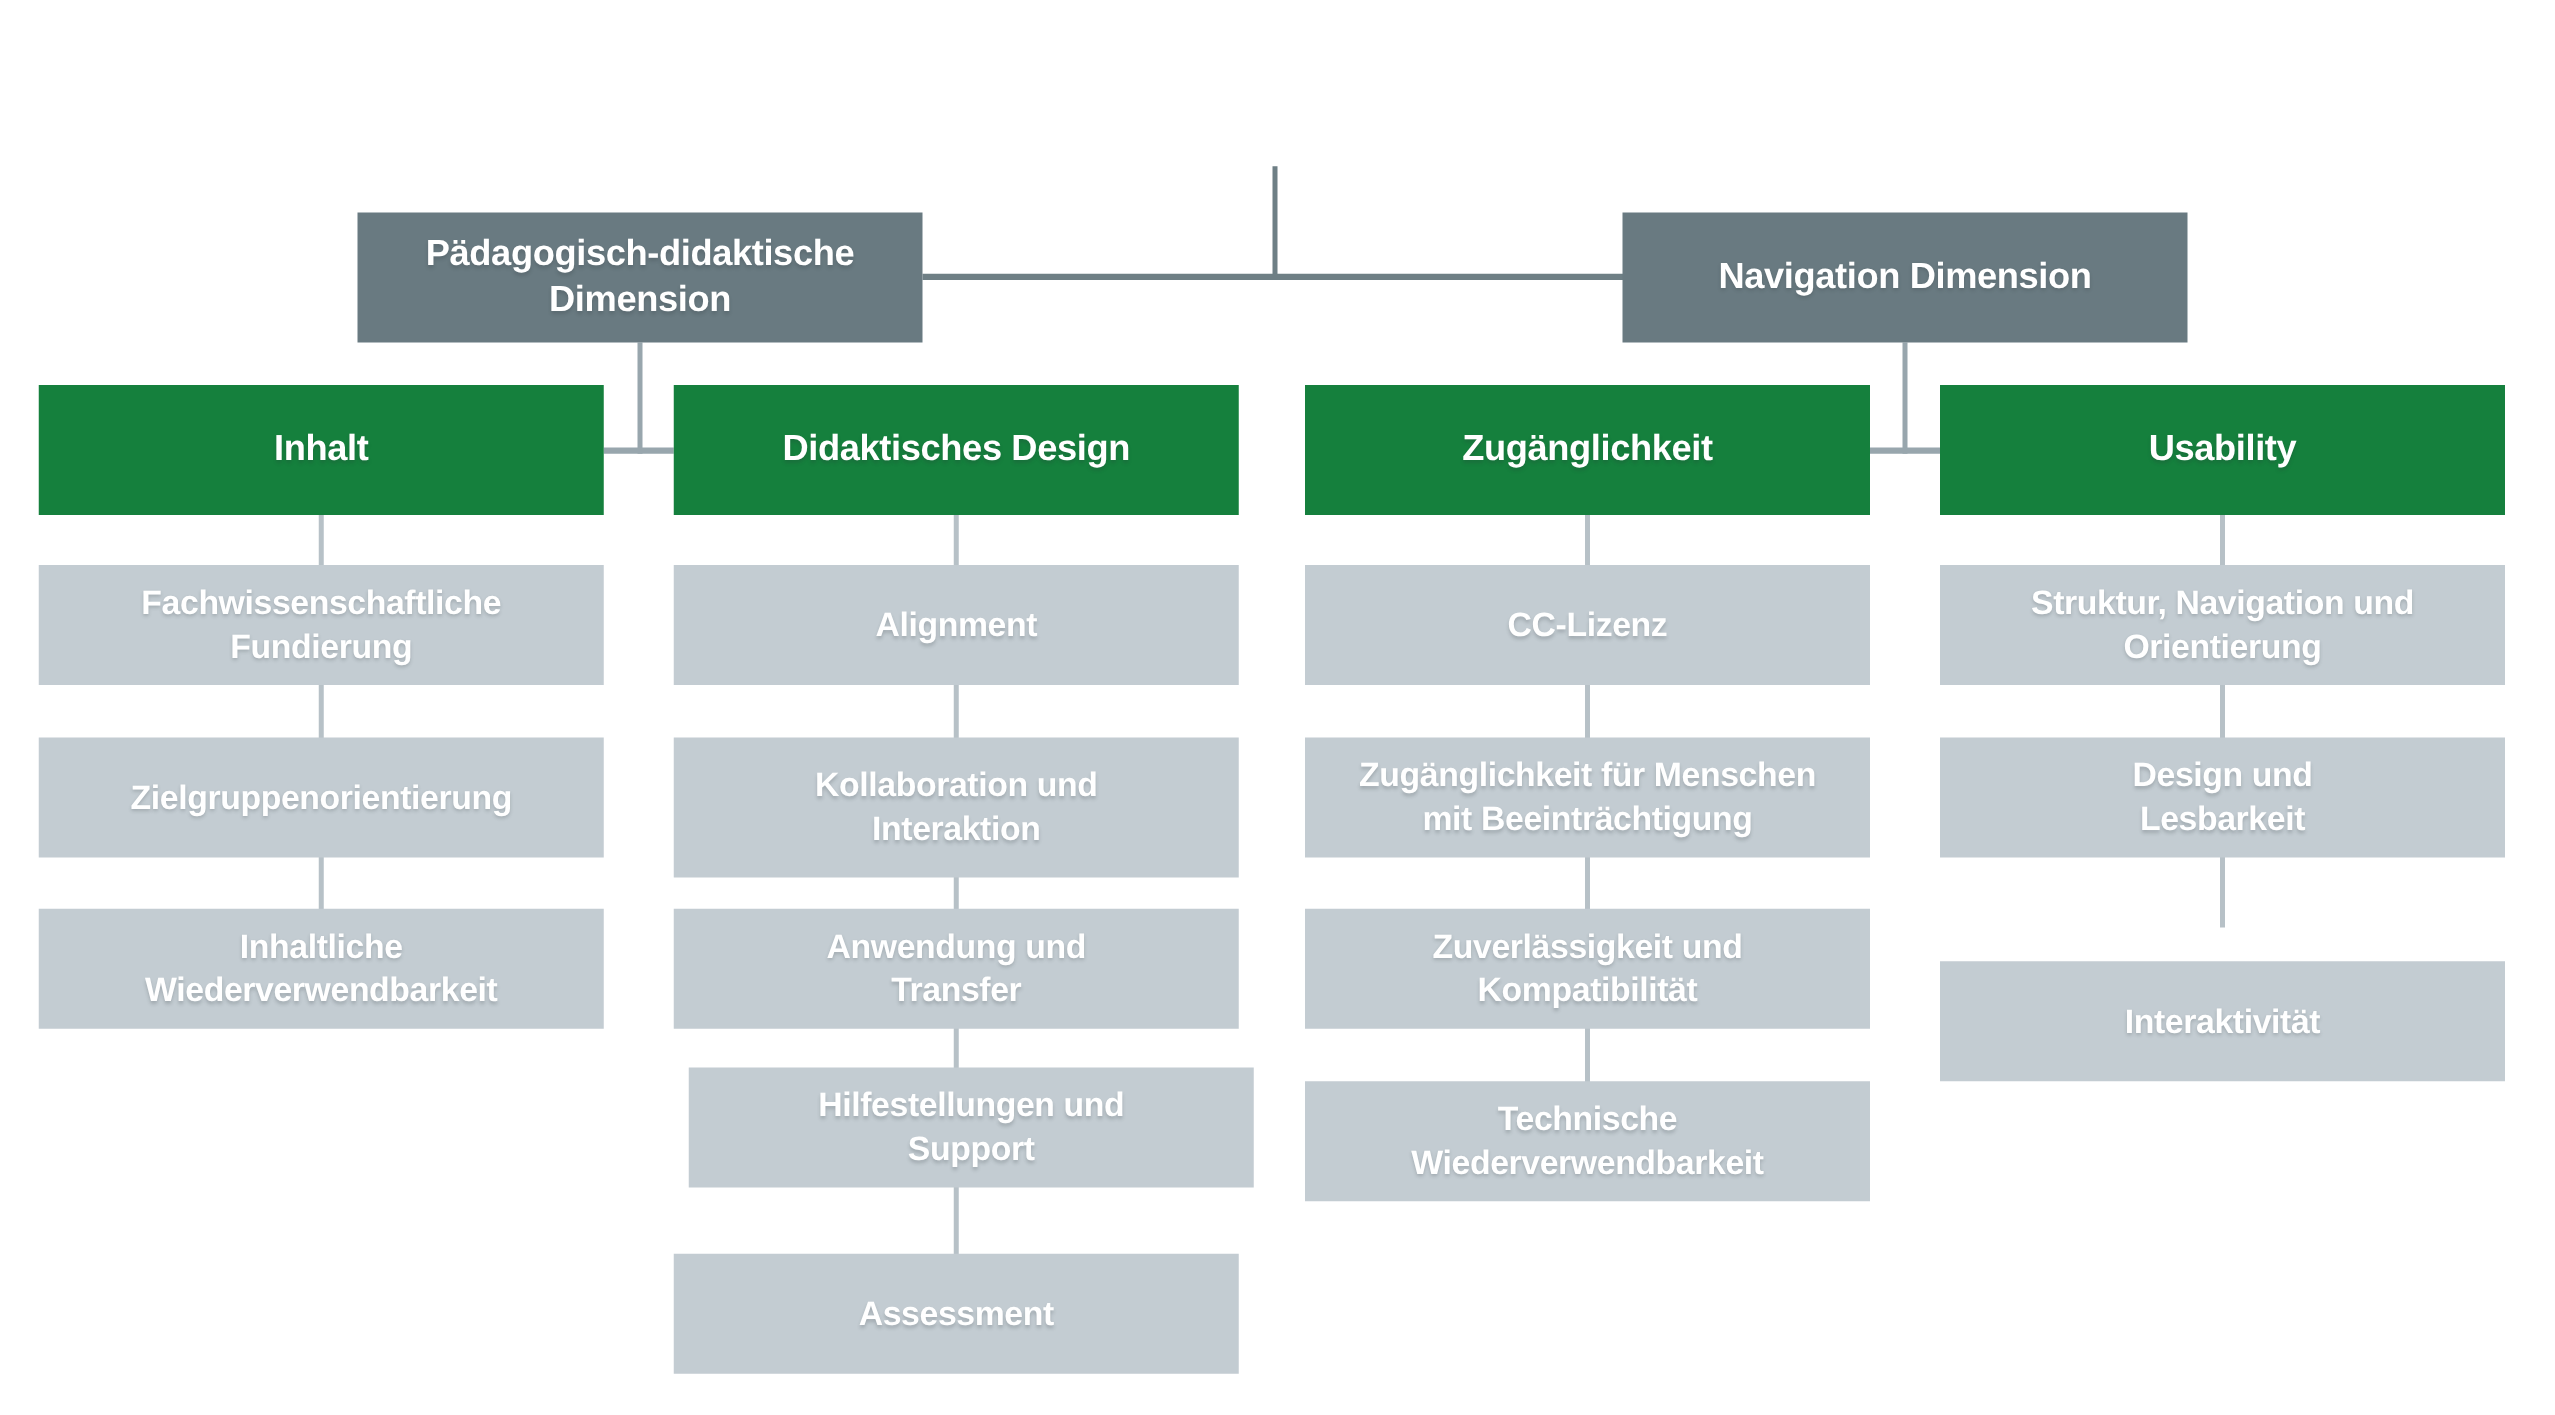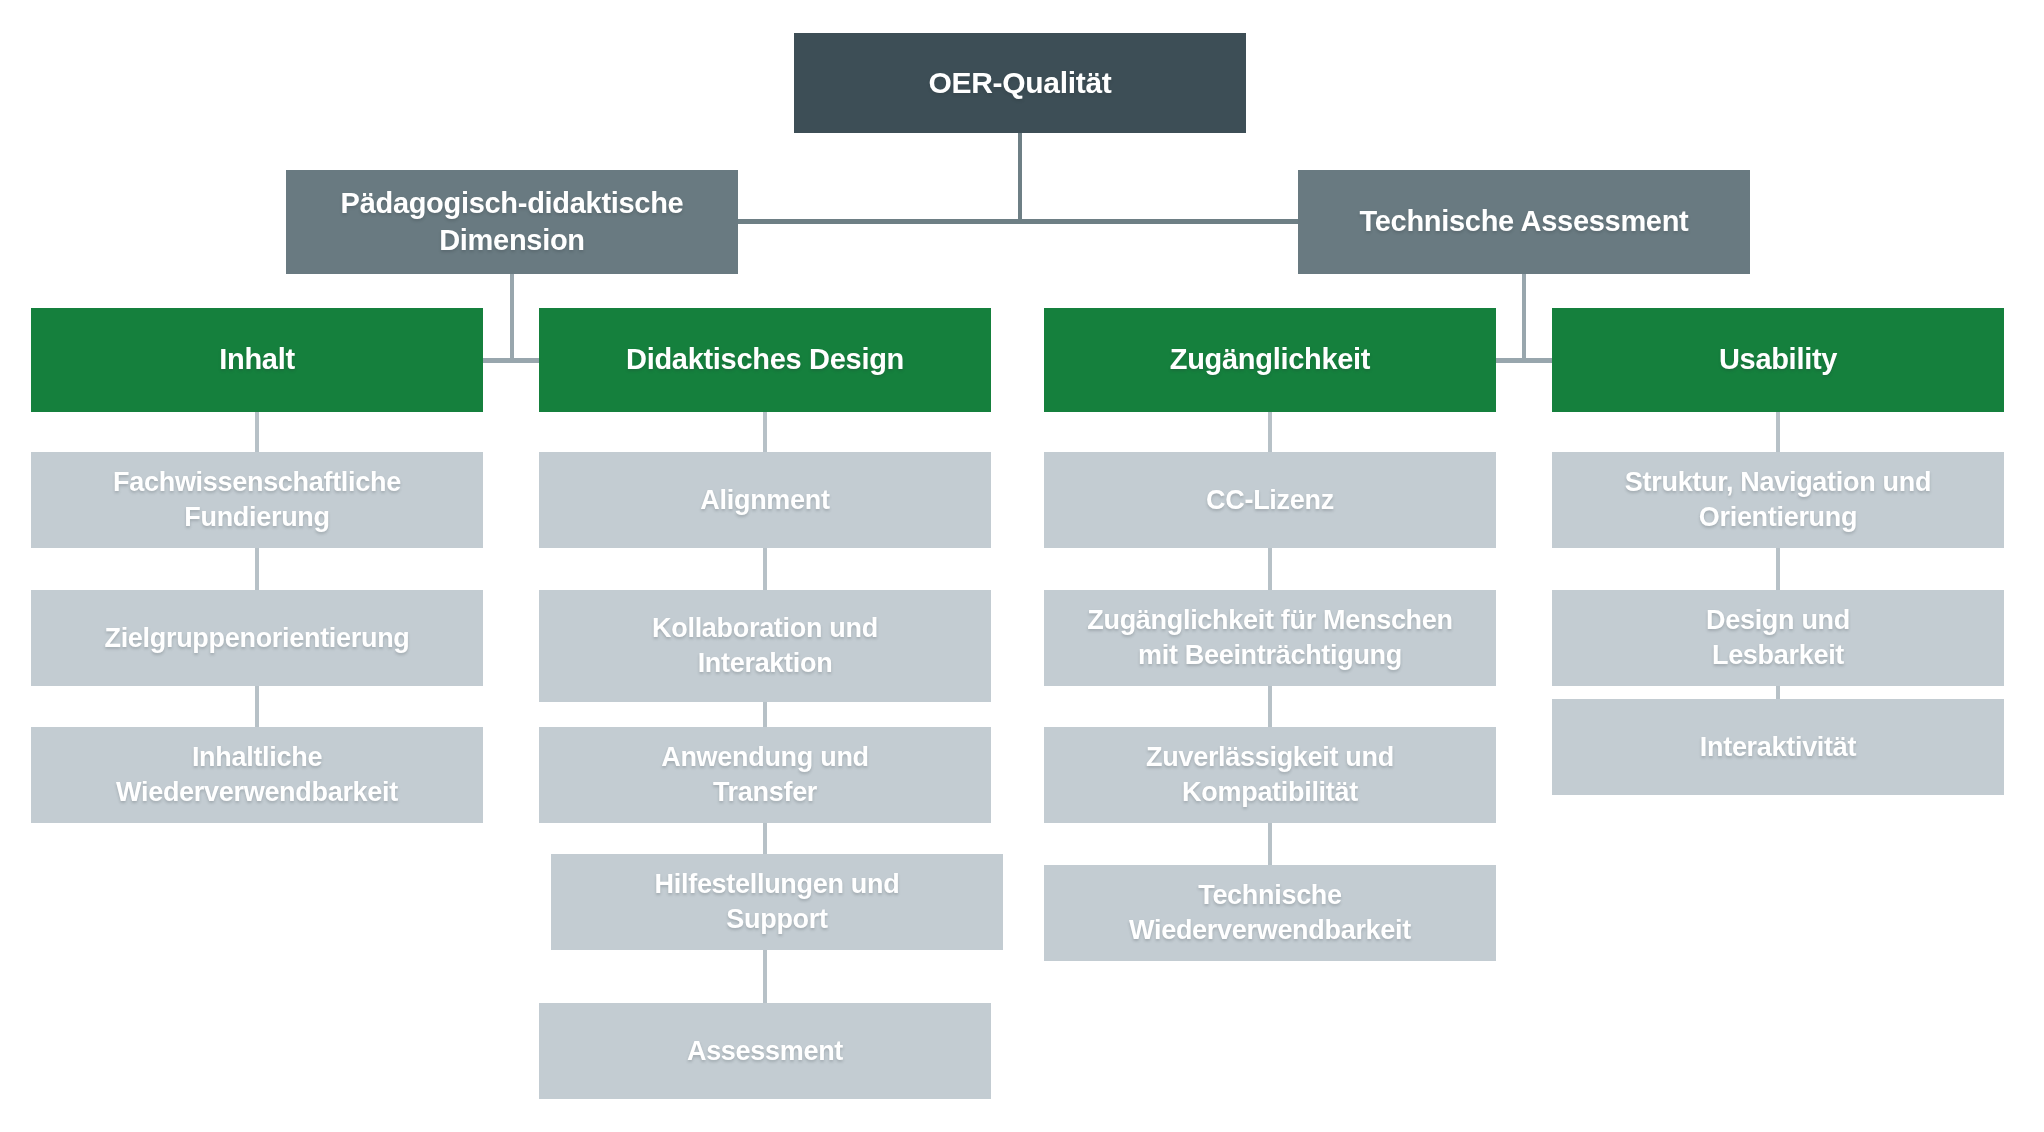--- a/index.html
+++ b/index.html
@@ -49,25 +49,24 @@
   <div class="connector conn-mid" style="left:483px; top:358px; width:56px; height:5px;"></div>
 
   <div class="connector conn-mid" style="left:1522px; top:274px; width:4px; height:89px;"></div>
   <div class="connector conn-mid" style="left:1496px; top:358px; width:56px; height:5px;"></div>
 
   <div class="connector conn-light" style="left:255px; top:412px; width:4px; height:330px;"></div>
   <div class="connector conn-light" style="left:763px; top:412px; width:4px; height:600px;"></div>
   <div class="connector conn-light" style="left:1268px; top:412px; width:4px; height:465px;"></div>
   <div class="connector conn-light" style="left:1776px; top:412px; width:4px; height:330px;"></div>
 
-  <div class="node lvl1" style="left:794px; top:33px; width:452px; height:100px;">OER-Qualität</div>
 
   <div class="node lvl2" style="left:286px; top:170px; width:452px; height:104px;">Pädagogisch-didaktische
 Dimension</div>
-  <div class="node lvl2" style="left:1298px; top:170px; width:452px; height:104px;">Technische Assessment</div>
+  <div class="node lvl2" style="left:1298px; top:170px; width:452px; height:104px;">Navigation Dimension</div>
 
   <div class="node lvl3" style="left:31px; top:308px; width:452px; height:104px;">Inhalt</div>
   <div class="node lvl3" style="left:539px; top:308px; width:452px; height:104px;">Didaktisches Design</div>
   <div class="node lvl3" style="left:1044px; top:308px; width:452px; height:104px;">Zugänglichkeit</div>
   <div class="node lvl3" style="left:1552px; top:308px; width:452px; height:104px;">Usability</div>
 
   <div class="node lvl4" style="left:31px; top:452px; width:452px; height:96px;">Fachwissenschaftliche
 Fundierung</div>
   <div class="node lvl4" style="left:31px; top:590px; width:452px; height:96px;">Zielgruppenorientierung</div>
   <div class="node lvl4" style="left:31px; top:727px; width:452px; height:96px;">Inhaltliche
@@ -87,15 +86,15 @@
 mit Beeinträchtigung</div>
   <div class="node lvl4" style="left:1044px; top:727px; width:452px; height:96px;">Zuverlässigkeit und
 Kompatibilität</div>
   <div class="node lvl4" style="left:1044px; top:865px; width:452px; height:96px;">Technische
 Wiederverwendbarkeit</div>
 
   <div class="node lvl4" style="left:1552px; top:590px; width:452px; height:96px;">Design und
 Lesbarkeit</div>
   <div class="node lvl4" style="left:1552px; top:452px; width:452px; height:96px;">Struktur, Navigation und
 Orientierung</div>
-  <div class="node lvl4" style="left:1552px; top:699px; width:452px; height:96px;">Interaktivität</div>
+  <div class="node lvl4" style="left:1552px; top:769px; width:452px; height:96px;">Interaktivität</div>
 
 </div>
 
 </body></html>

